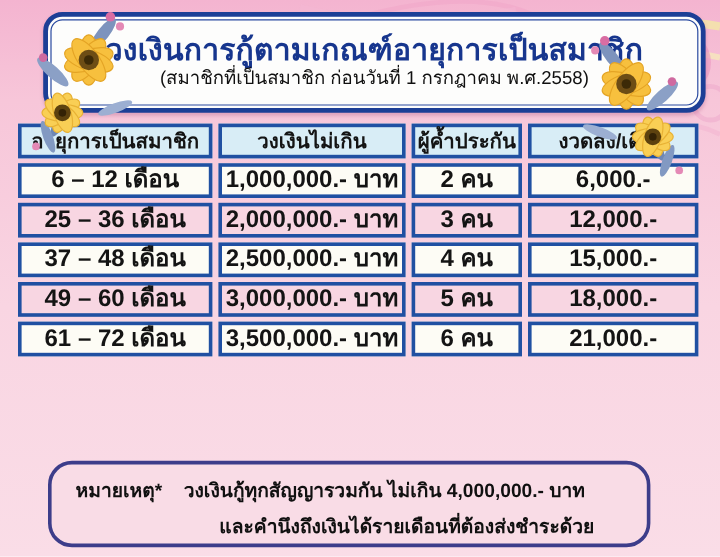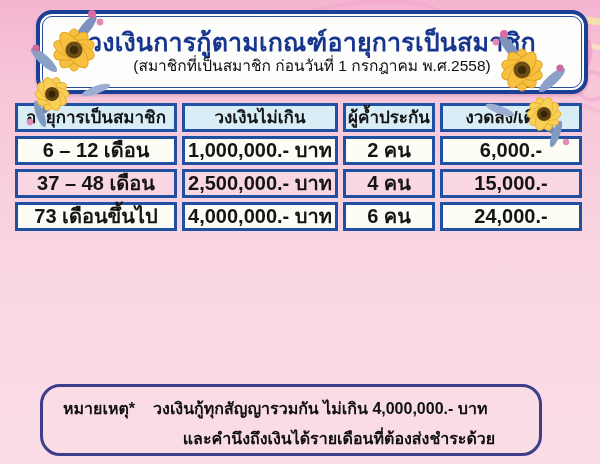--- a/index.html
+++ b/index.html
@@ -193,30 +193,42 @@
         </tr>
     </thead>
     <tbody>
         <tr>
           <td>6 – 12  เดือน</td>
           <td>1,000,000.- บาท</td>
           <td>2 คน</td>
           <td>6,000.-</td>
         </tr>
         <tr>
+          <td>25 – 36 เดือน</td>
+          <td>2,000,000.- บาท</td>
+          <td>3 คน</td>
+          <td>12,000.-</td>
+        </tr>
+        <tr>
           <td>37 – 48 เดือน</td>
           <td>2,500,000.- บาท</td>
           <td>4 คน</td>
           <td>15,000.-</td>
         </tr>
         <tr>
-          <td>73 เดือนขึ้นไป</td>
-          <td>4,000,000.- บาท</td>
+          <td>49 – 60 เดือน</td>
+          <td>3,000,000.- บาท</td>
+          <td>5 คน</td>
+          <td>18,000.-</td>
+        </tr>
+        <tr>
+          <td>61 – 72 เดือน</td>
+          <td>3,500,000.- บาท</td>
           <td>6 คน</td>
-          <td>24,000.-</td>
+          <td>21,000.-</td>
         </tr>
       </tbody>
   </table>
 
   <div class="note-box">
     <div class="note-line1">
       <span>หมายเหตุ*</span>
       <span>วงเงินกู้ทุกสัญญารวมกัน ไม่เกิน 4,000,000.- บาท</span>
     </div>
     <div class="note-line2">และคำนึงถึงเงินได้รายเดือนที่ต้องส่งชำระด้วย</div>

